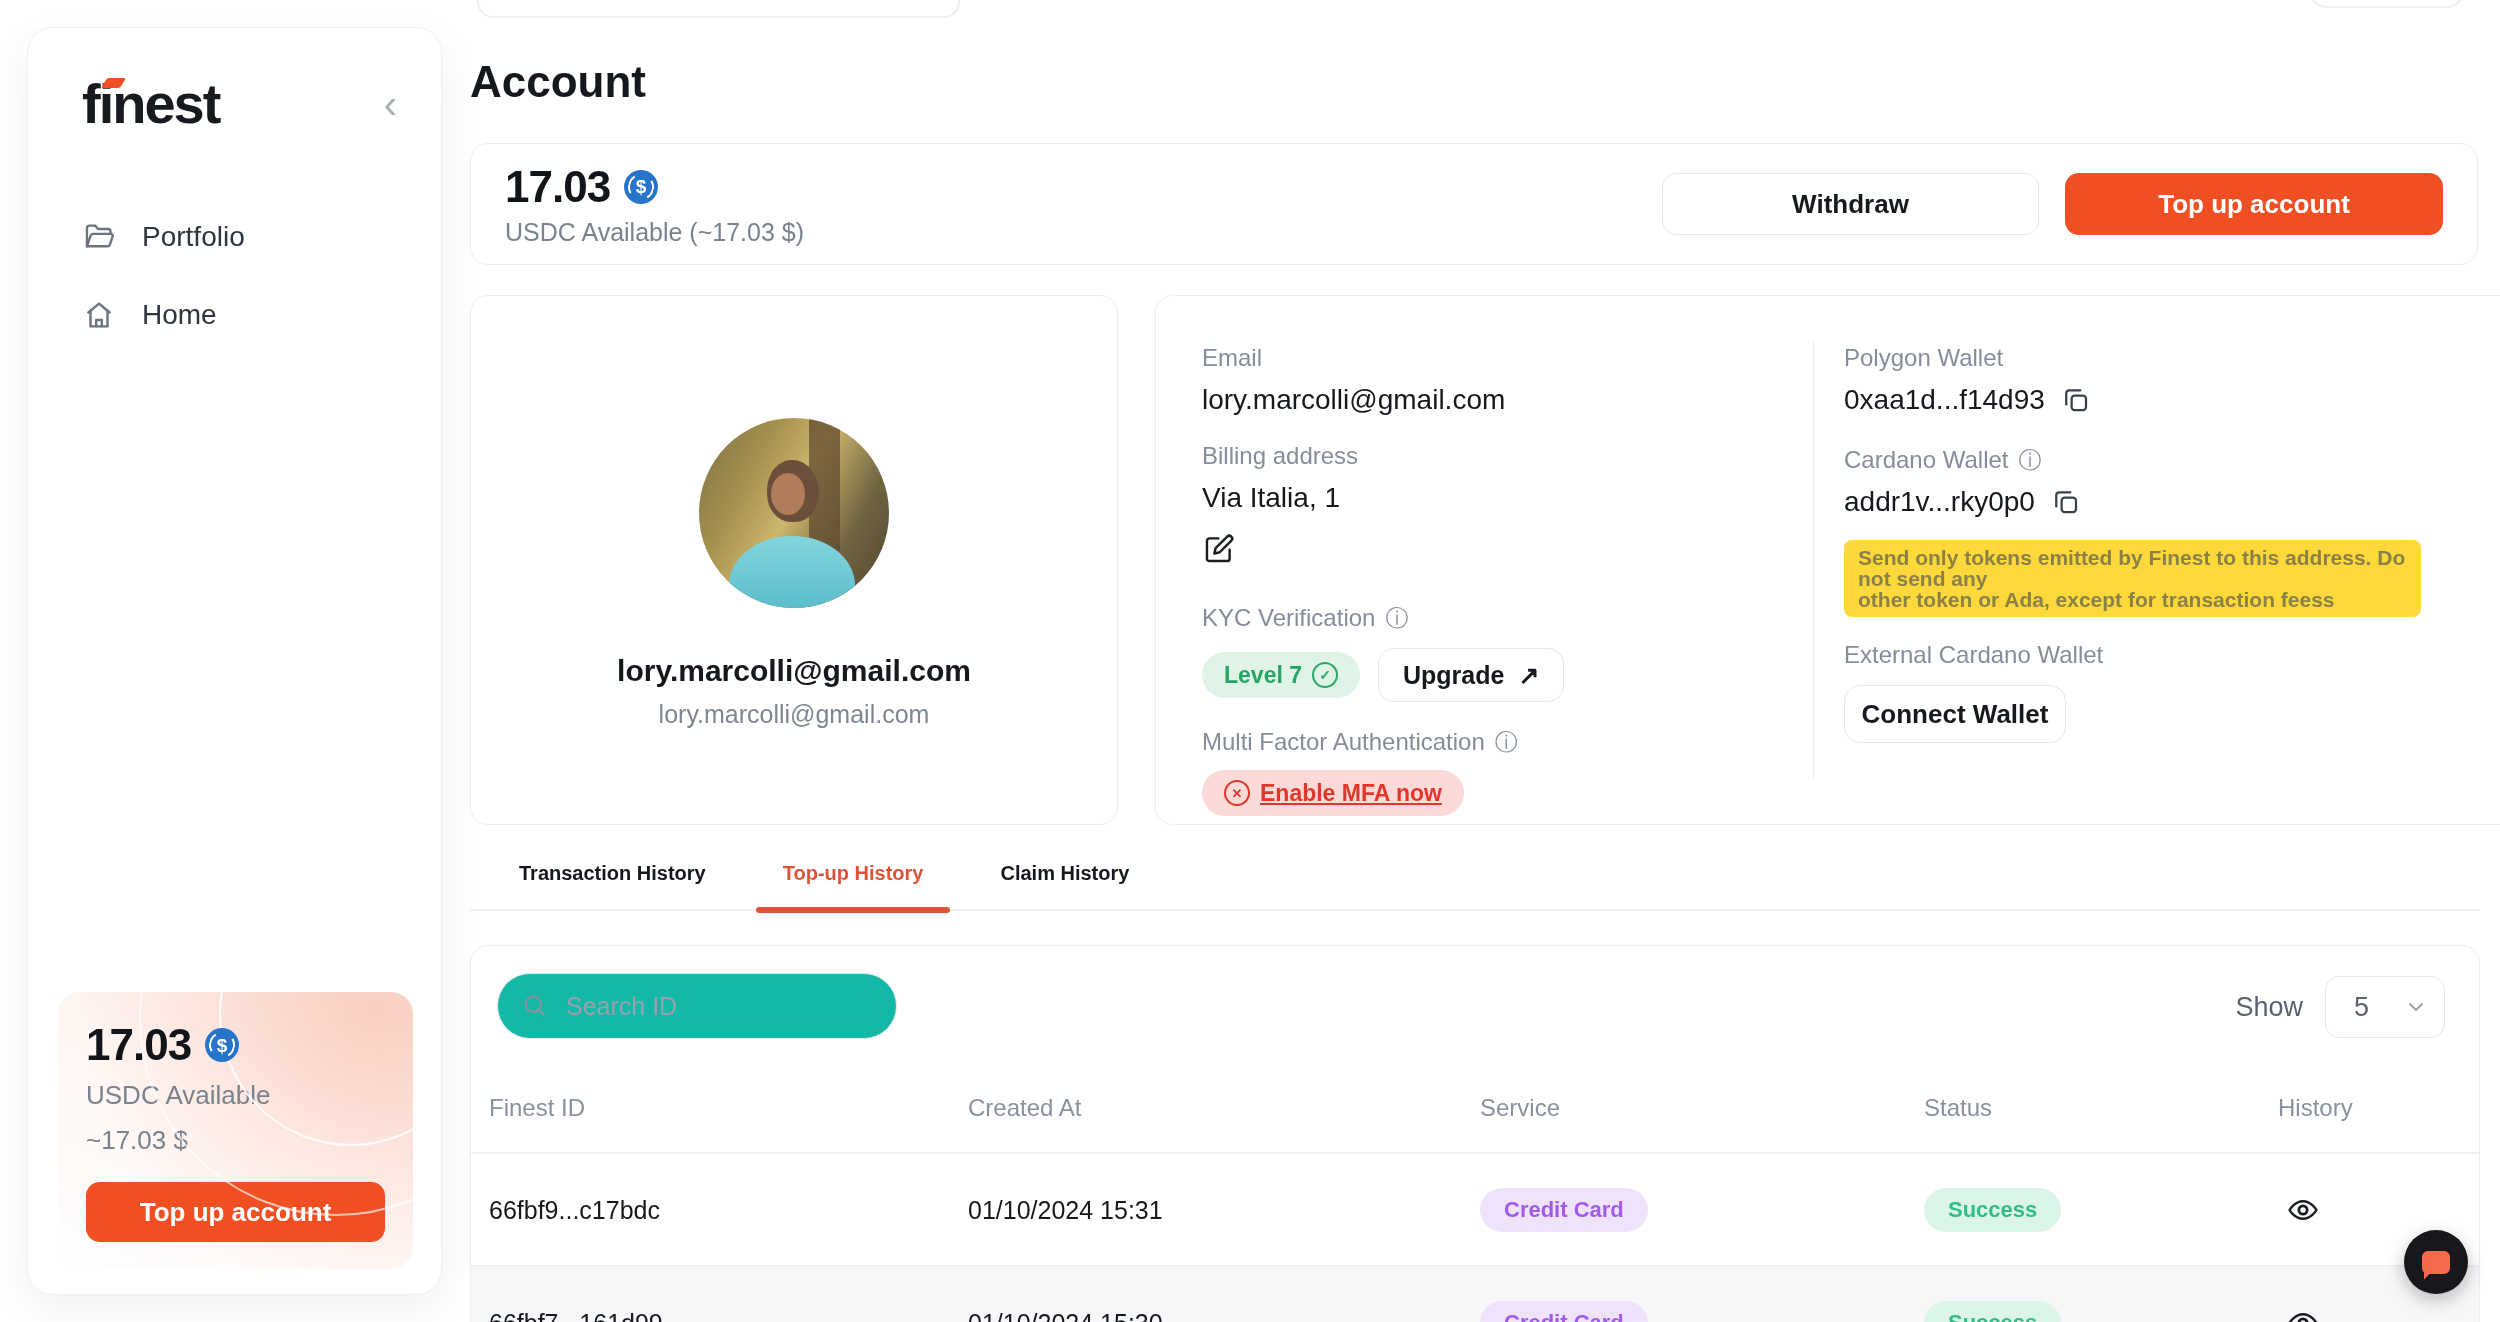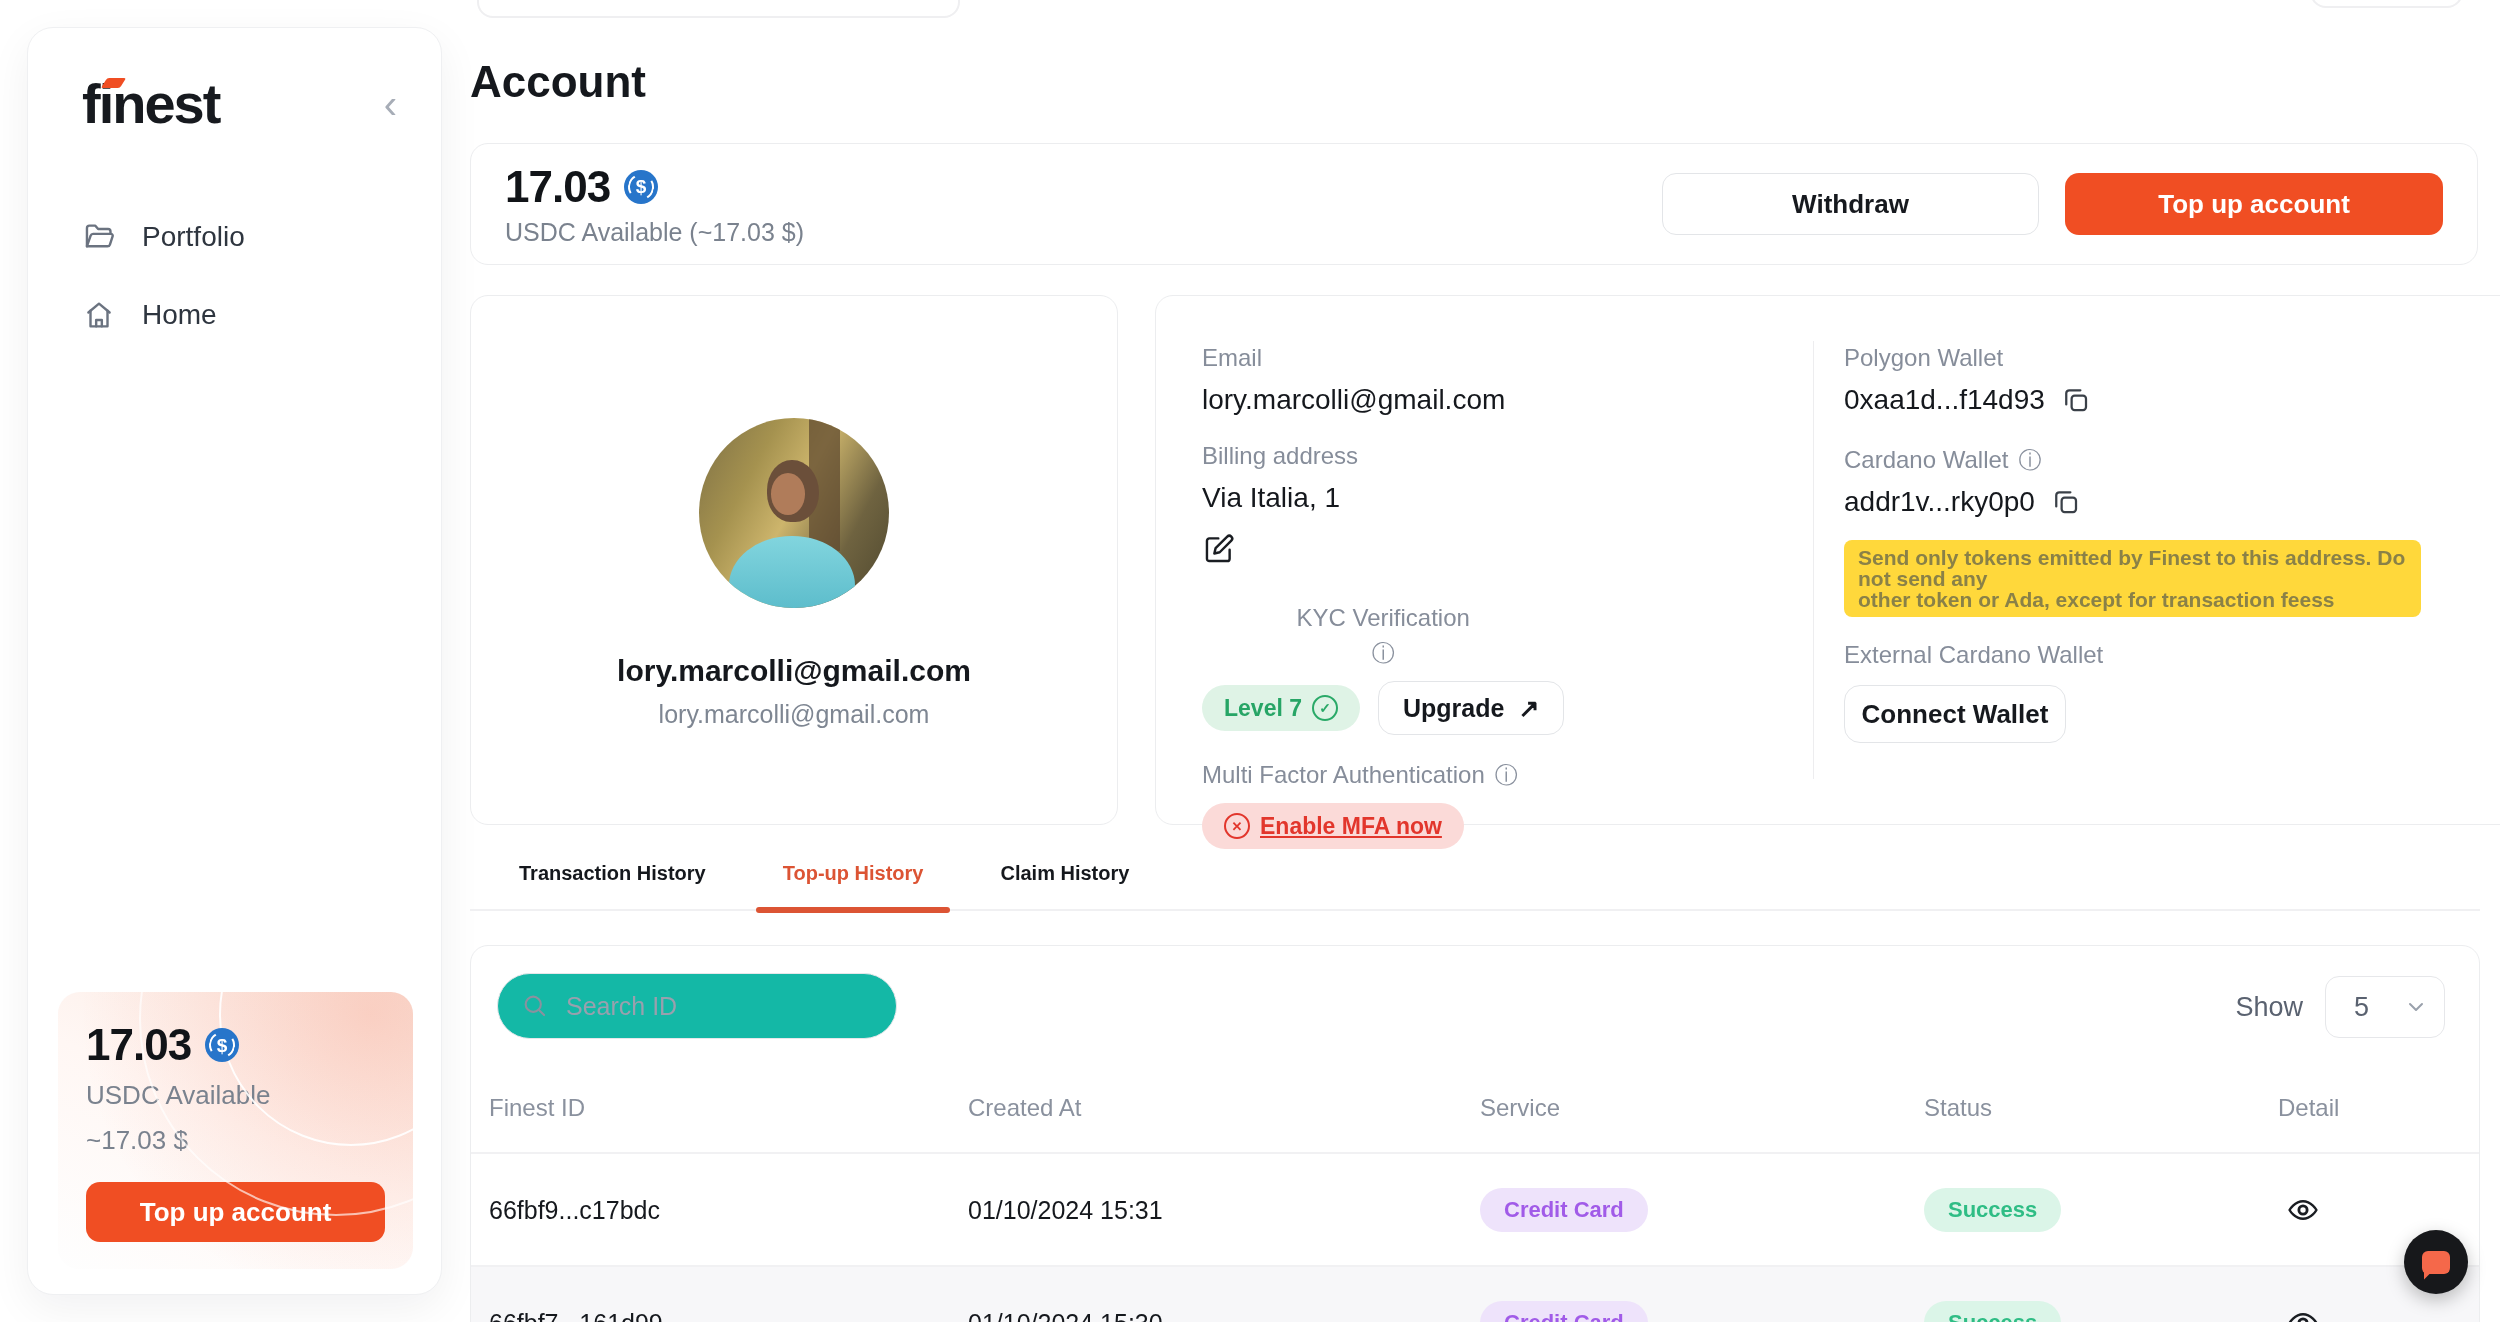--- a/index.html
+++ b/index.html
@@ -81,21 +81,21 @@
   .profile-sub{ font-size:25px; color:#7E8692; margin-top:12px; }
 
   
   .details-card{ left:1155px; top:295px; width:1539px; height:530px; }
   .v-divider{ position:absolute; left:657px; top:45px; bottom:45px; width:1px; background:#EDEDEF; }
   .col-left{ position:absolute; left:46px; top:48px; }
   .col-right{ position:absolute; left:688px; top:48px; width:600px; }
   .field-label{ display:flex; align-items:center; gap:10px; font-size:24px; color:#868D9A; }
   .field-value{ display:flex; align-items:center; gap:16px; font-size:28px; color:#15181D; margin-top:12px; }
   .info-i{ font-size:23px; color:#8A919E; line-height:1; cursor:pointer; }
-  .gap26{ margin-top:26px; } .gap30{ margin-top:30px; } .gap34{ margin-top:34px;flex-direction:column; }
+  .gap26{ margin-top:26px; } .gap30{ margin-top:30px; } .gap34{ margin-top:34px; }
   .edit-btn{ margin-top:18px; cursor:pointer; width:36px; }
   .kyc-row{ display:flex; align-items:center; gap:18px; margin-top:16px; }
   .pill{ display:inline-flex; align-items:center; gap:10px; border-radius:24px; height:46px;
     padding:0 22px; font-size:23px; font-weight:700; }
   .pill-kyc{ background:#DFF3E6; color:#27A566; }
   .ring{ width:26px; height:26px; border-radius:50%; display:inline-flex; align-items:center;
     justify-content:center; font-size:14px; line-height:1; }
   .ring-green{ border:2px solid #2AA968; color:#2AA968; }
   .ring-red{ border:2px solid #E2362C; color:#E2362C; font-size:13px; }
   .upgrade-btn{ display:flex; align-items:center; gap:14px; height:54px; padding:0 24px; border-radius:16px;
@@ -333,21 +333,21 @@
           <polyline points="6 9 12 15 18 9"></polyline>
         </svg>
       </div>
     </div>
 
     <div class="thead">
       <span class="hcell col-id">Finest ID</span>
       <span class="hcell col-created">Created At</span>
       <span class="hcell col-service">Service</span>
       <span class="hcell col-status">Status</span>
-      <span class="hcell col-detail">Detail</span>
+      <span class="hcell col-detail">History</span>
     </div>
 
     <div class="rowline" style="top:206px;"></div>
 
     <div class="trow" style="top:208px;">
       <span class="cell col-id">66fbf9...c17bdc</span>
       <span class="cell col-created">01/10/2024 15:31</span>
       <span class="cell col-service">
         <span class="pill-sm pill-service">Credit Card</span>
       </span>

